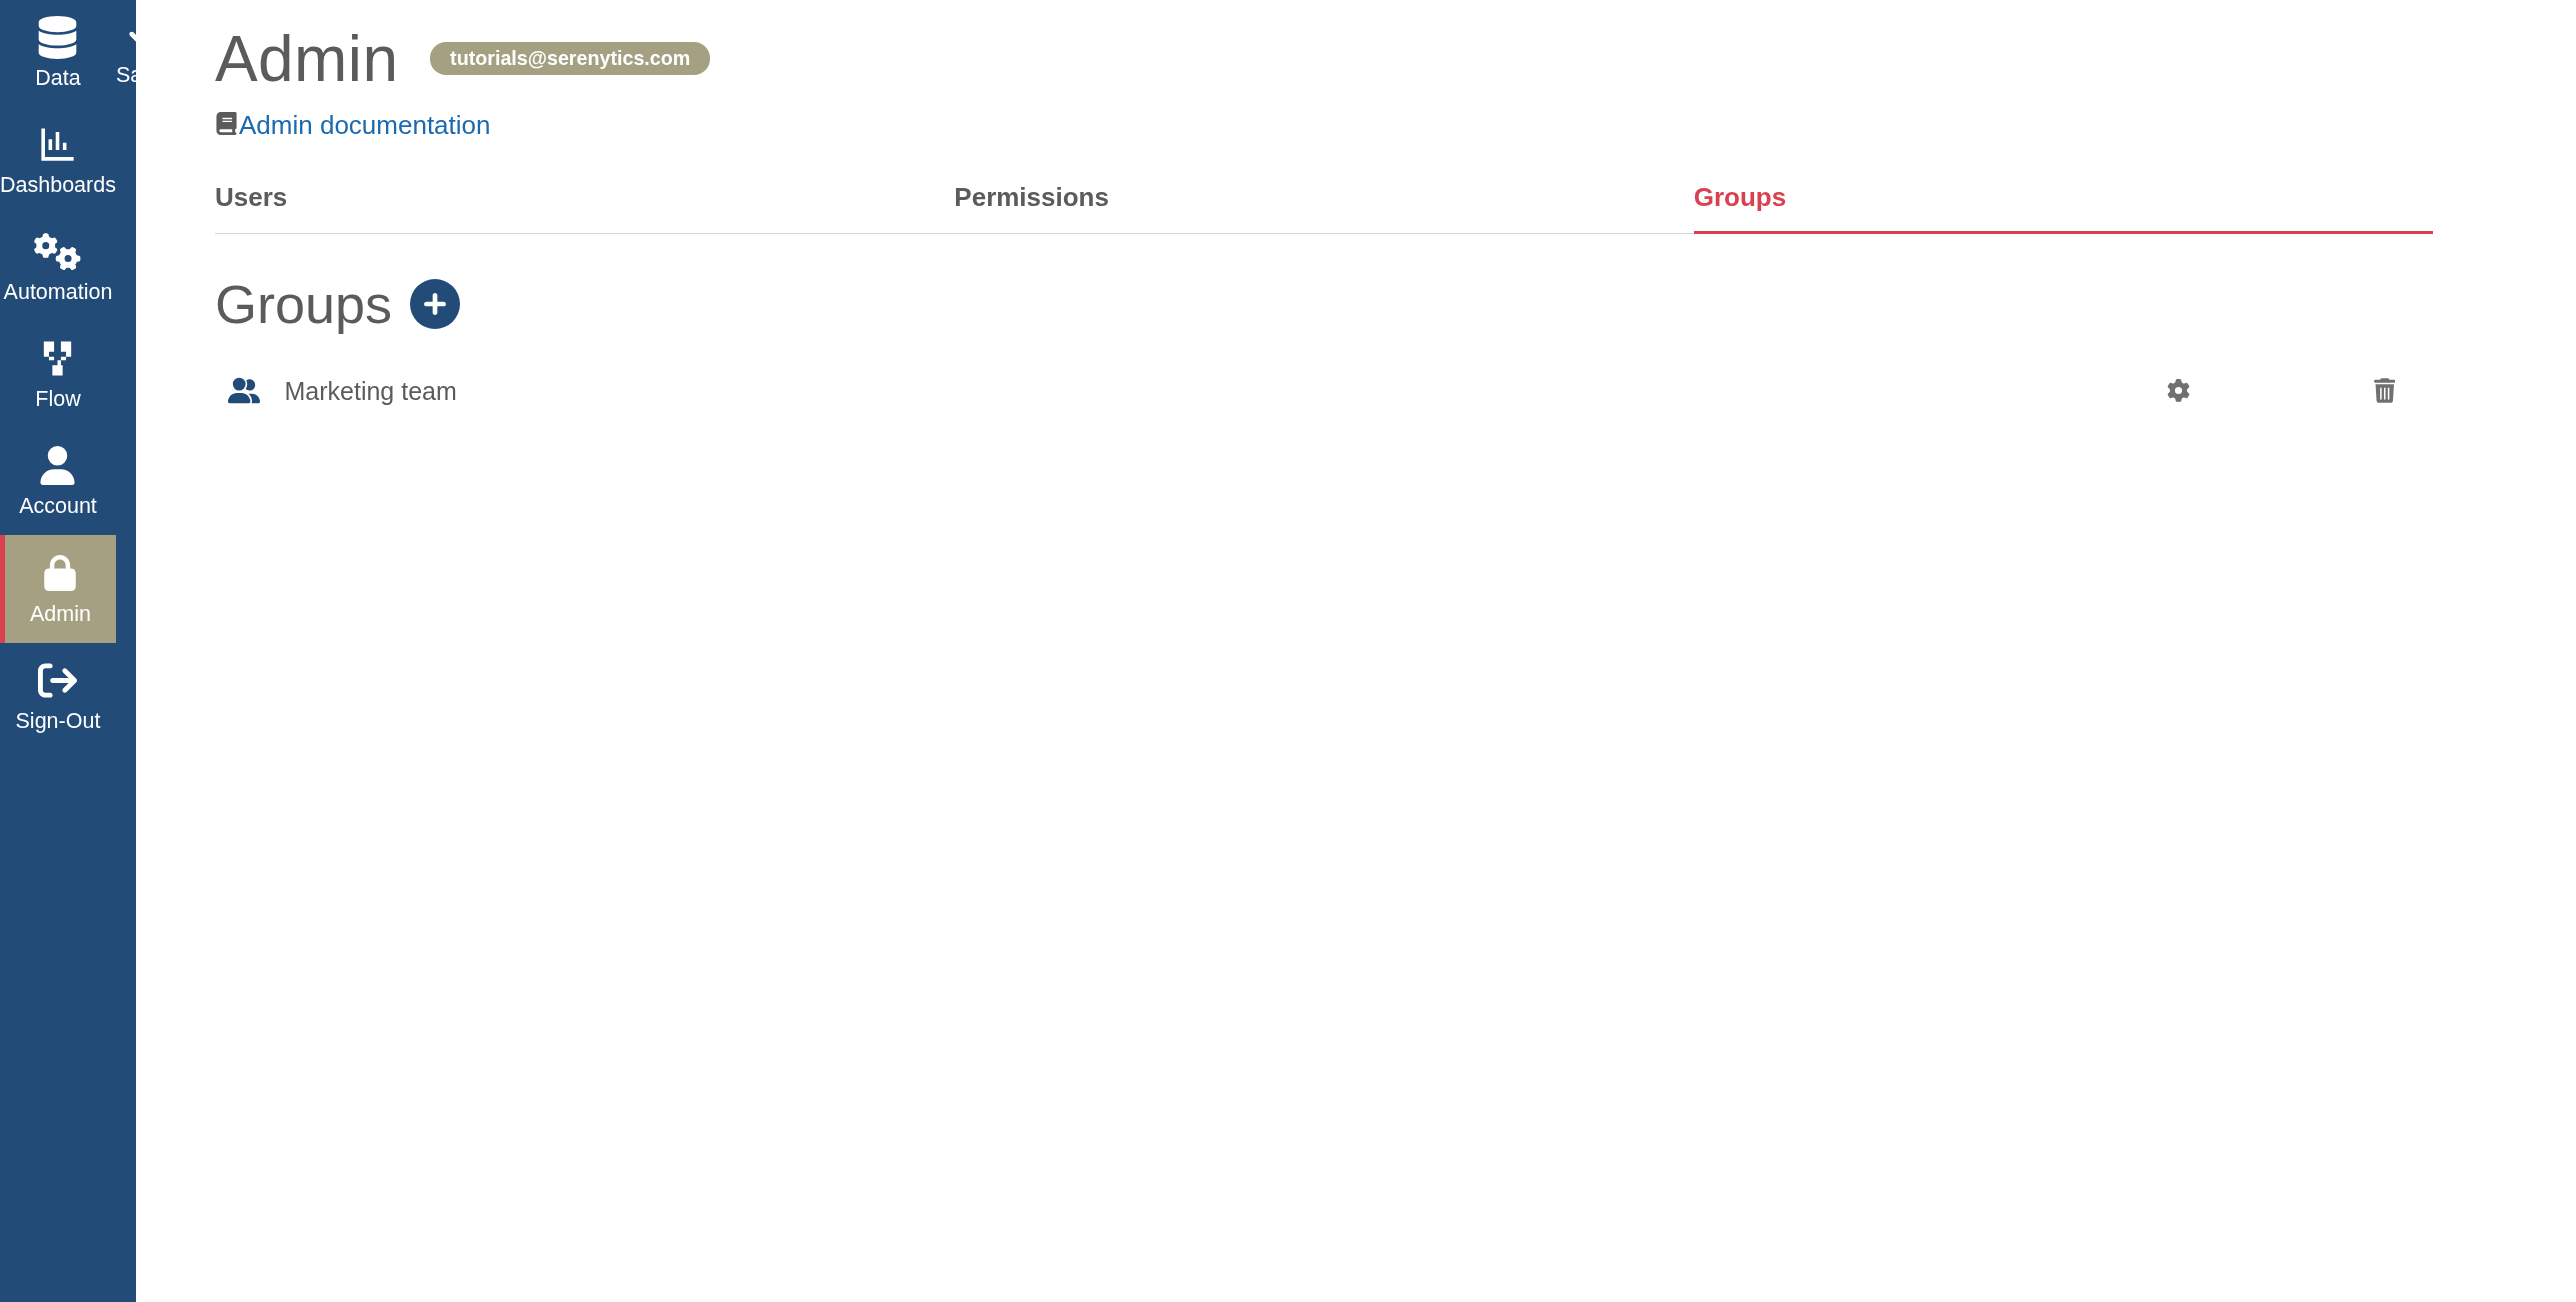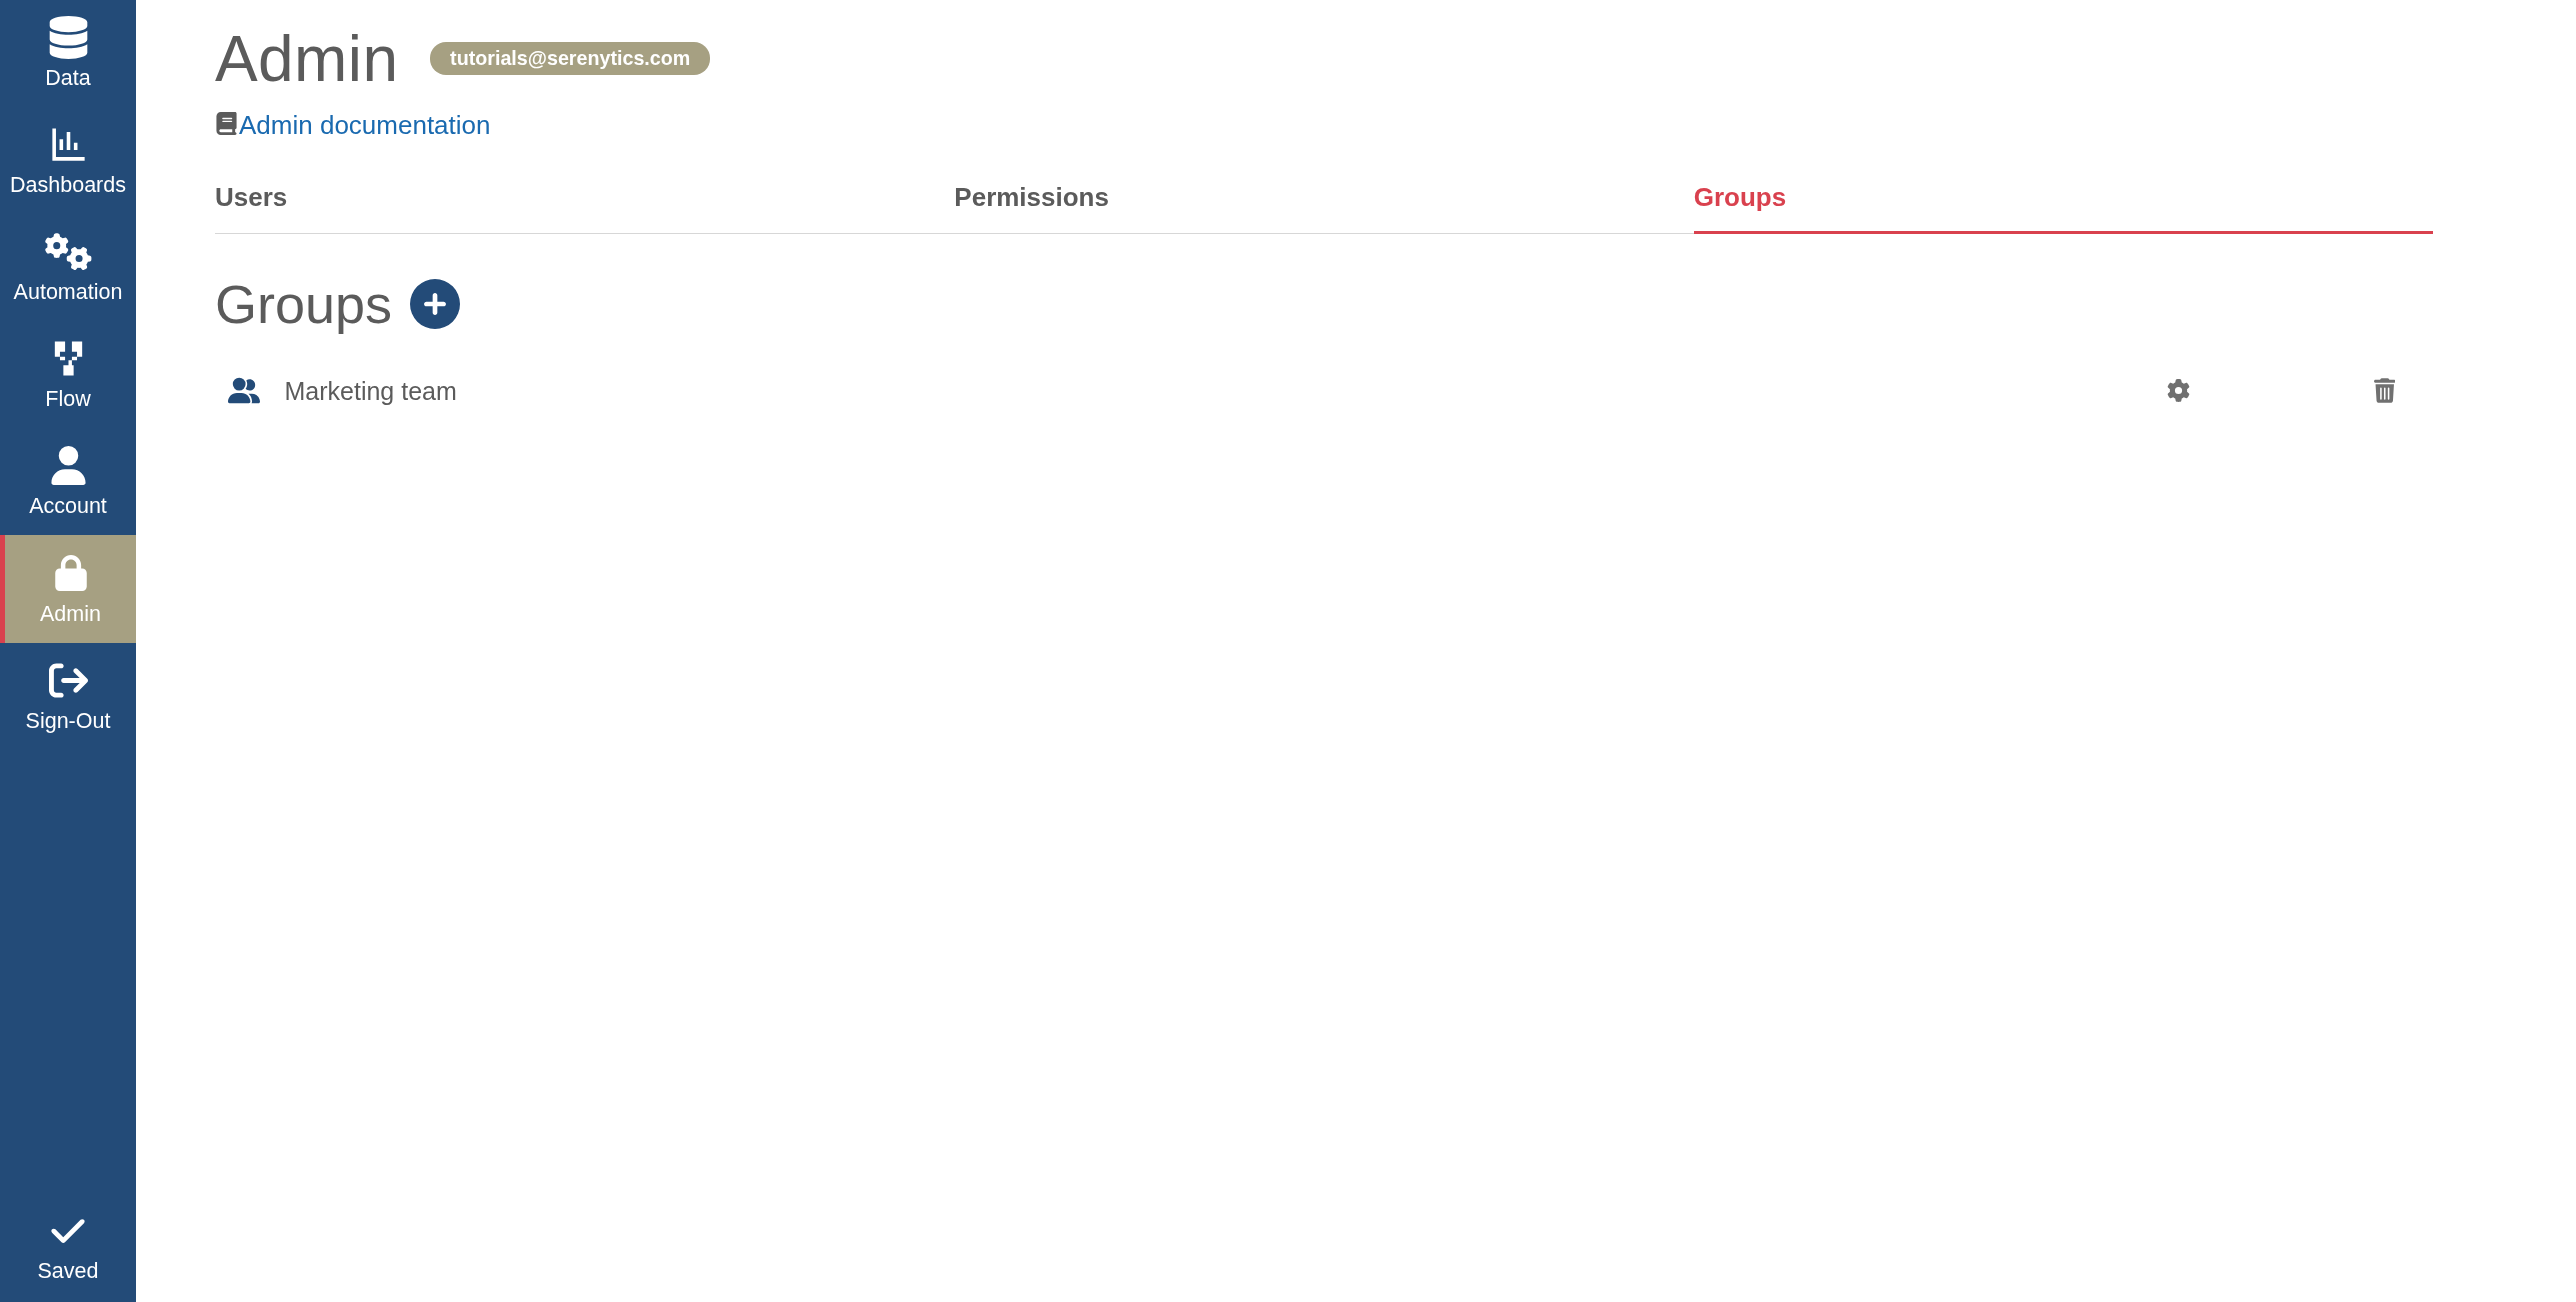--- a/index.html
+++ b/index.html
@@ -10,21 +10,21 @@
   height: 1302px;
   display: flex;
   overflow: hidden;
 }
 
 
 .sidebar {
   width: 136px;
   background: #234b78;
   display: flex;
-  flex-direction: column;
+  flex-direction: row;
   color: #fff;
   flex-shrink: 0;
 }
 .sidebar-top { flex: 1; }
 .sidebar-item {
   display: flex;
   flex-direction: column;
   align-items: center;
   justify-content: center;
   padding: 12.5px 0 16px;

